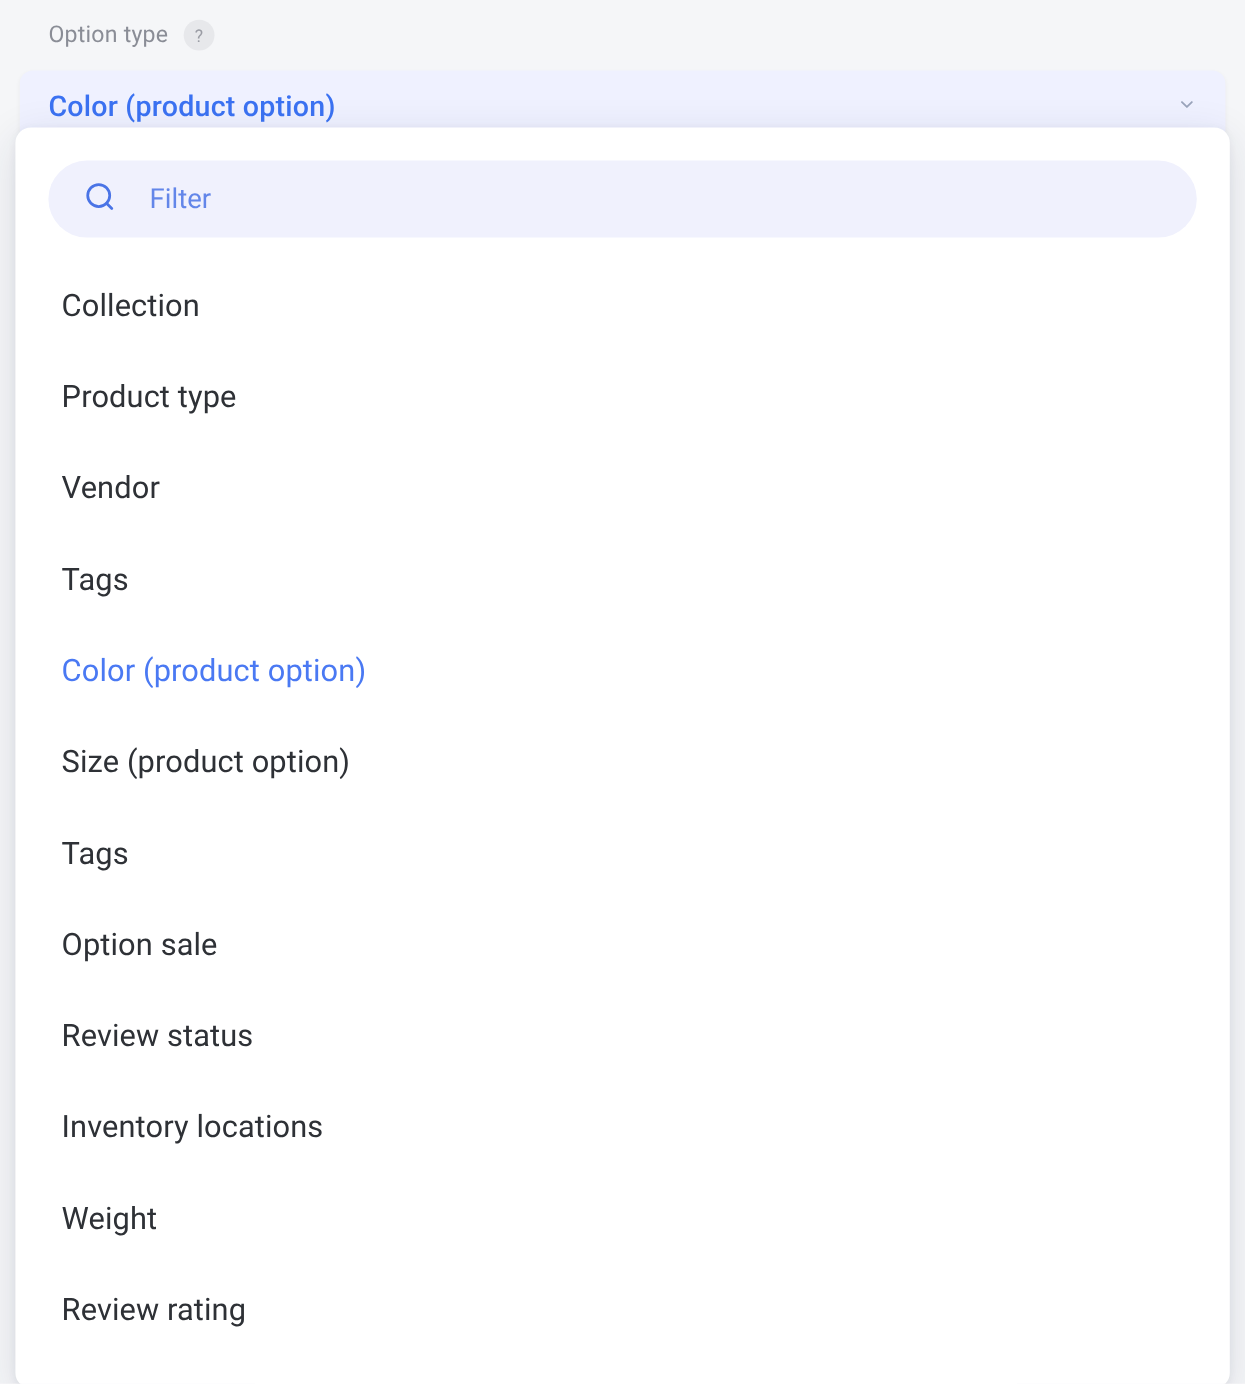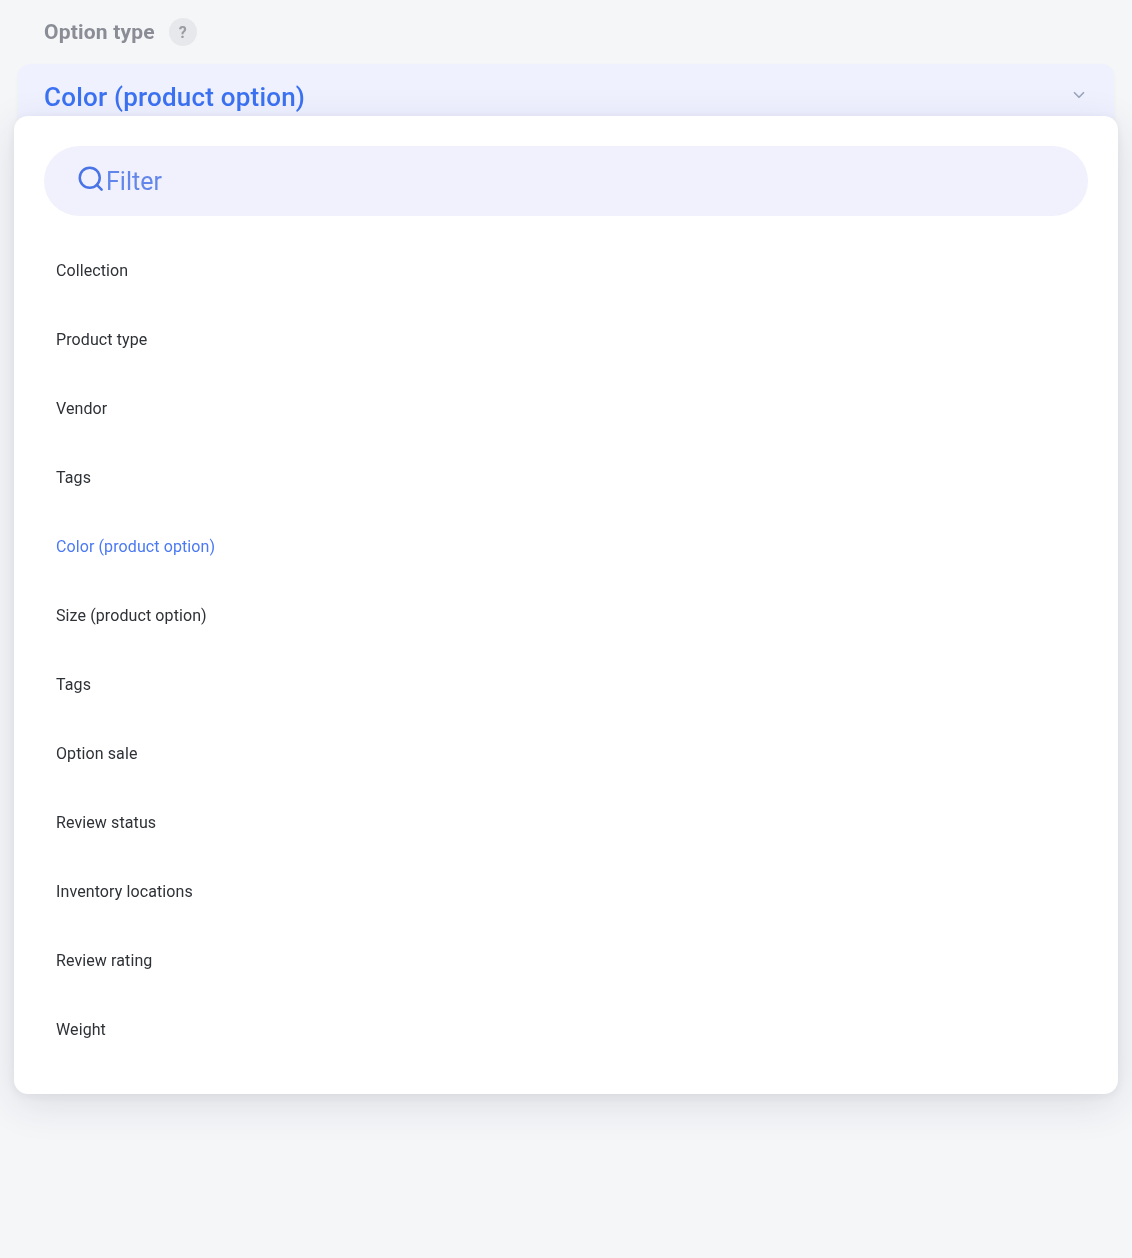--- a/index.html
+++ b/index.html
@@ -13,21 +13,20 @@
       width: 1132px;
       height: 1258px;
       position: relative;
       overflow: hidden;
     }
     .field-label {
       display: flex;
       align-items: center;
       gap: 14px;
       padding: 18px 0 0 44px;
-      font-weight: bold;
     }
     .field-label-text {
       font-size: 21px;
       color: #8a8d96;
       letter-spacing: 0.2px;
     }
     .help-icon {
       width: 28px;
       height: 28px;
       border-radius: 50%;
@@ -66,20 +65,21 @@
       border-radius: 14px;
       box-shadow: 0 10px 40px rgba(30,40,70,0.12), 0 2px 8px rgba(30,40,70,0.06);
       padding: 30px 30px 30px 30px;
     }
     .filter-row {
       background: #f0f1fd;
       border-radius: 40px;
       display: flex;
       align-items: center;
       padding: 18px 32px;
+      gap: 30px;
       margin-bottom: 20px;
     }
     .search-icon {
       color: #4a74e6;
       flex-shrink: 0;
     }
     .filter-input {
       border: none;
       background: transparent;
       font-size: 25px;
@@ -89,21 +89,21 @@
       font-family: inherit;
     }
     .filter-input::placeholder {
       color: #4a74e6;
       opacity: 0.85;
     }
     .options-list {
       padding: 0 12px;
     }
     .option-item {
-      font-size: 16px;
+      font-size: 28px;
       color: #2e3136;
       padding: 25px 0;
       cursor: pointer;
       letter-spacing: 0.1px;
     }
     .option-item.selected {
       color: #4a79f3;
     }
   </style>
 </head>
@@ -138,16 +138,16 @@
     <div class="option-item">Collection</div>
     <div class="option-item">Product type</div>
     <div class="option-item">Vendor</div>
     <div class="option-item">Tags</div>
     <div class="option-item selected">Color (product option)</div>
     <div class="option-item">Size (product option)</div>
     <div class="option-item">Tags</div>
     <div class="option-item">Option sale</div>
     <div class="option-item">Review status</div>
     <div class="option-item">Inventory locations</div>
+    <div class="option-item">Weight</div>
     <div class="option-item">Review rating</div>
-    <div class="option-item">Weight</div>
   </div>
 </div>
 
 </body></html>

